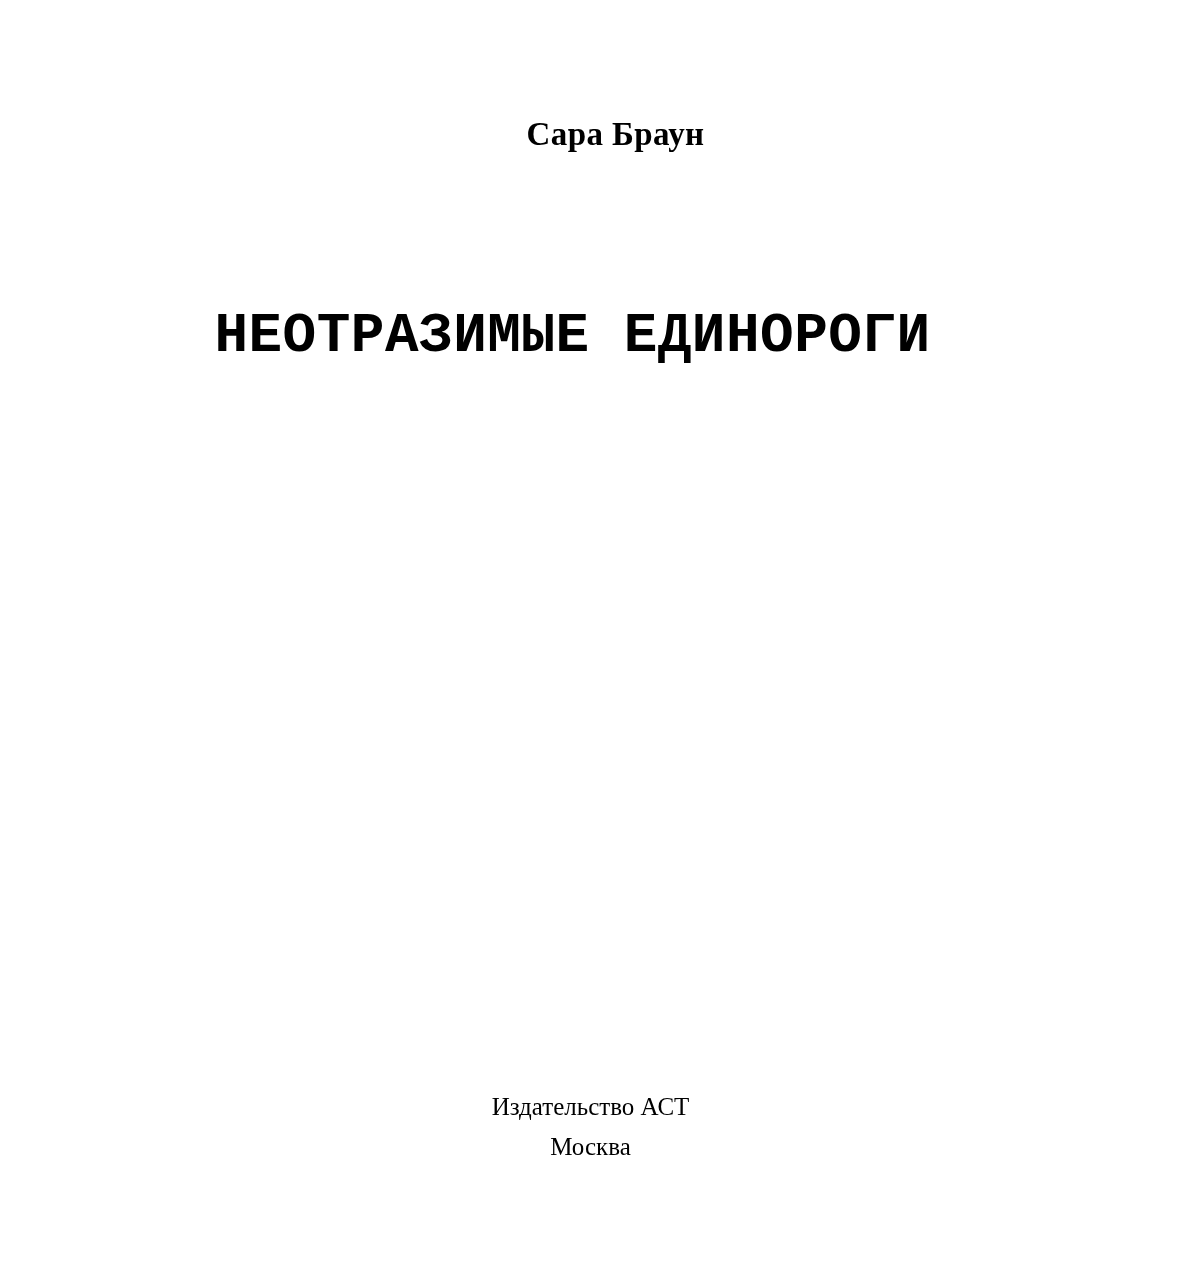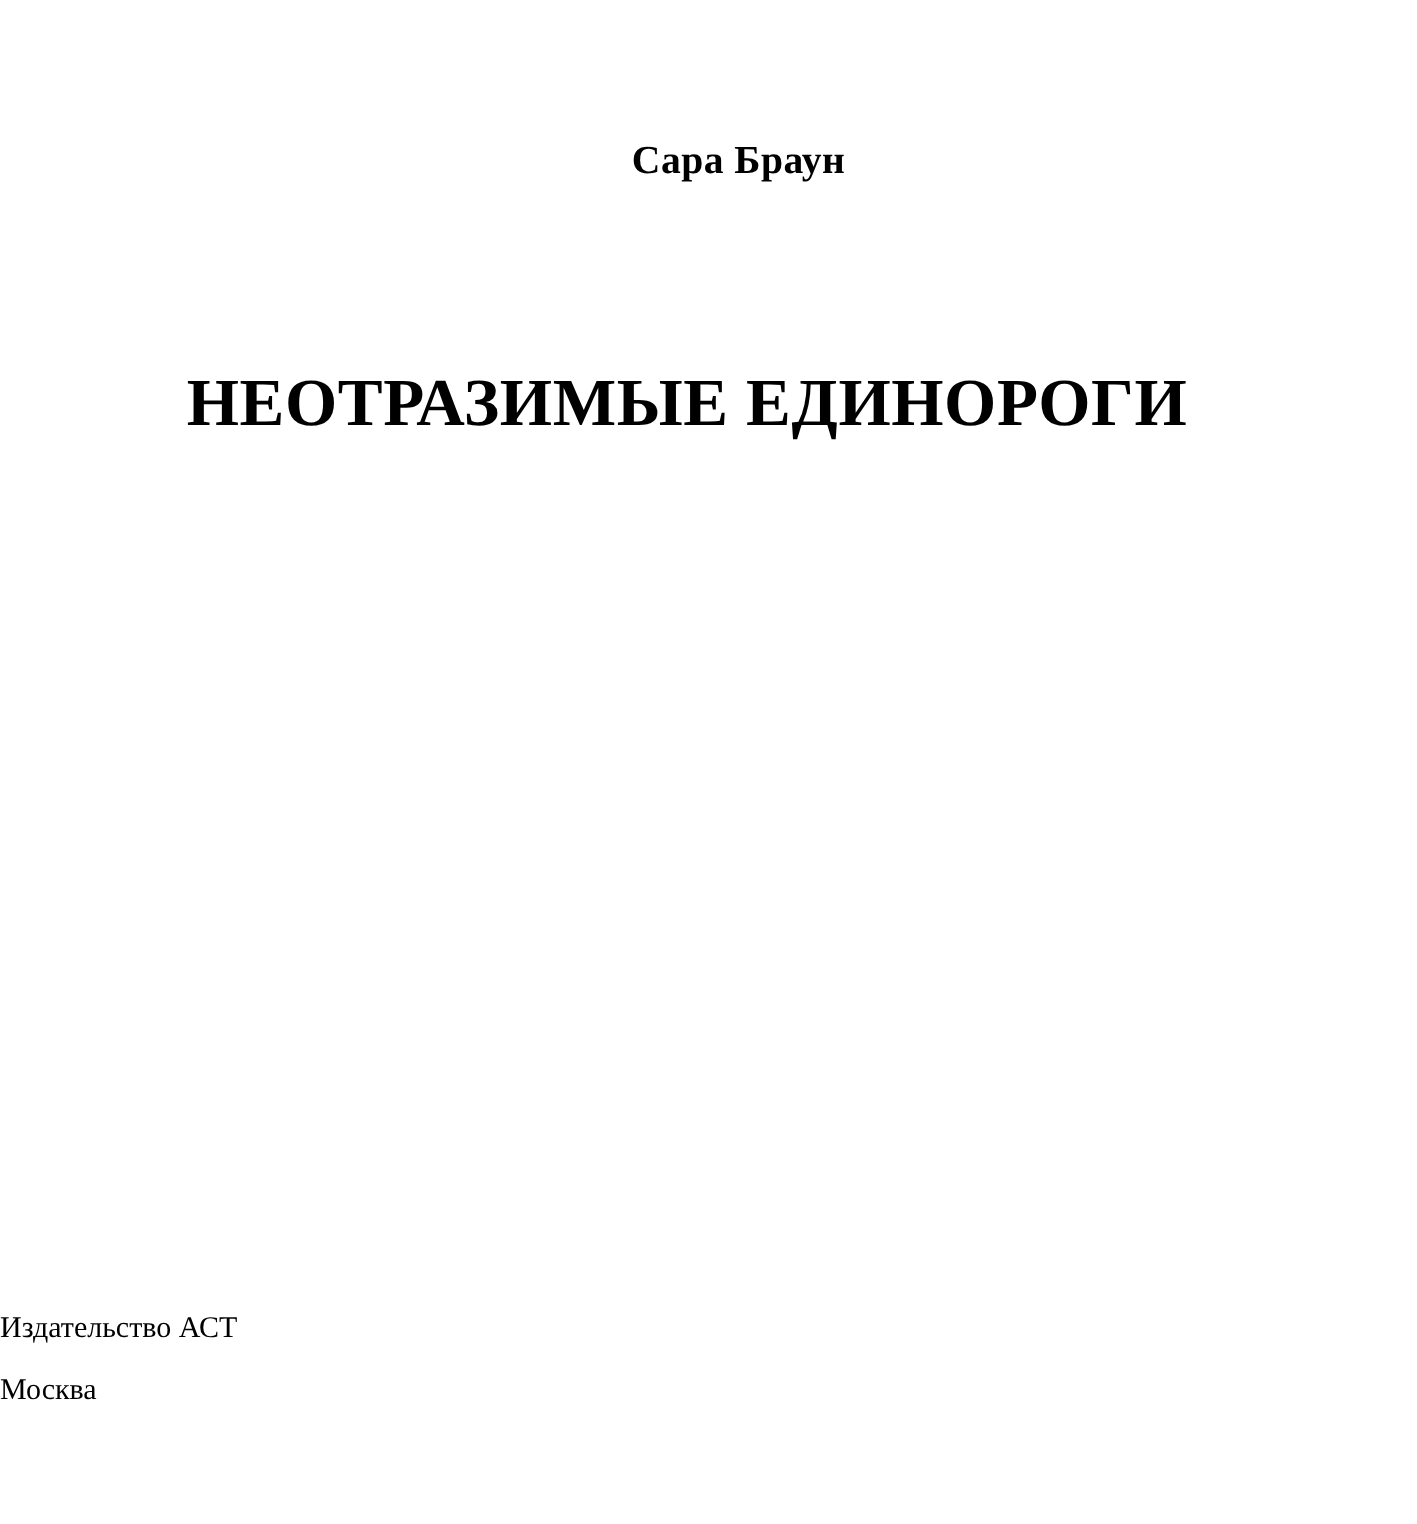--- a/index.html
+++ b/index.html
@@ -34,20 +34,21 @@
     margin-left: 25px;
   }
 
   
   .title-block {
     position: absolute;
     top: 305px;
     left: 0;
     width: 1145px;
     text-align: center;
+    font-family: Liberation Mono, monospace;
   }
   .main-title {
     font-size: 56px;
     font-weight: bold;
     letter-spacing: 0.5px;
     line-height: 1.12;
     white-space: nowrap;
   }
   .subtitle {
     font-size: 46px;
@@ -57,29 +58,30 @@
     margin-top: 14px;
     white-space: nowrap;
   }
 
   
   .imprint {
     position: absolute;
     top: 1090px;
     left: 0;
     width: 1181px;
+    text-align: center;
   }
   .imprint-publisher {
     font-size: 25px;
     line-height: 1.35;
   }
   .imprint-city {
     font-size: 25px;
     line-height: 1.35;
-    margin-top: 18px;
+    margin-top: 6px;
   }
 </style>
 </head>
 <body>
 
 <div class="page">
 
   <div class="author">Сара Браун</div>
 
   <div class="title-block">

